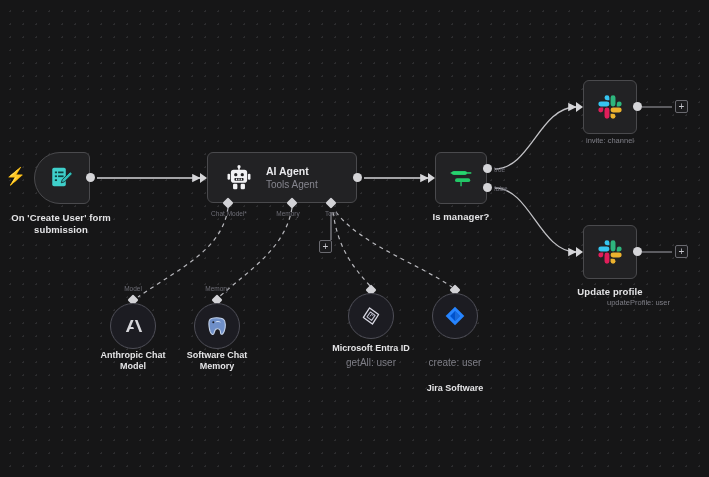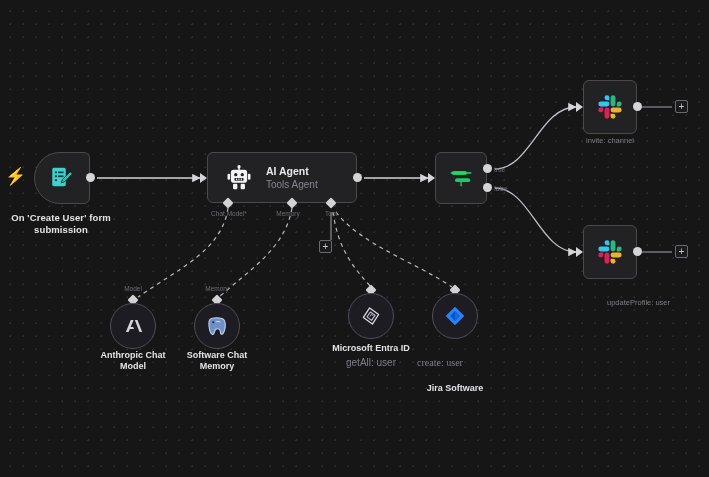--- a/index.html
+++ b/index.html
@@ -249,20 +249,21 @@
       <rect x="3.5" y="5.6" width="14" height="3.6" rx="1.8" fill="#23c767"></rect>
       <rect x="6.5" y="12.2" width="14" height="3.6" rx="1.8" fill="#23c767"></rect>
       <rect x="2.5" y="6.7" width="19" height="1.3" fill="#2ad973"></rect>
       <rect x="11.4" y="15.4" width="1.3" height="4.2" fill="#23c767"></rect>
     </svg>
   </div>
   <div class="port" style="left:483px; top:164px;"></div>
   <div class="conn-label" style="left:494px; top:166px; width:20px; text-align:left;">true</div>
   <div class="port" style="left:483px; top:183px;"></div>
   <div class="conn-label" style="left:494px; top:185px; width:22px; text-align:left;">false</div>
+  <div class="node-label" style="left:401px; top:211px; width:120px;">Is manager?</div>
 
   <div class="arrow-in" style="left:576px; top:102px;"></div>
   <div class="node slack-node" id="slack-add-node">
     <svg width="28" height="28" viewBox="0 0 24 24">
       <path d="M6.2 14.6a2.1 2.1 0 1 1-2.1-2.1h2.1v2.1z" fill="#e01e5a"></path>
       <path d="M7.3 14.6a2.1 2.1 0 0 1 4.2 0v5.3a2.1 2.1 0 0 1-4.2 0v-5.3z" fill="#e01e5a"></path>
       <path d="M9.4 6.2a2.1 2.1 0 1 1 2.1-2.1v2.1H9.4z" fill="#36c5f0"></path>
       <path d="M9.4 7.3a2.1 2.1 0 0 1 0 4.2H4.1a2.1 2.1 0 0 1 0-4.2h5.3z" fill="#36c5f0"></path>
       <path d="M17.8 9.4a2.1 2.1 0 1 1 2.1 2.1h-2.1V9.4z" fill="#2eb67d"></path>
       <path d="M16.7 9.4a2.1 2.1 0 0 1-4.2 0V4.1a2.1 2.1 0 0 1 4.2 0v5.3z" fill="#2eb67d"></path>
@@ -282,20 +283,21 @@
       <path d="M9.4 6.2a2.1 2.1 0 1 1 2.1-2.1v2.1H9.4z" fill="#36c5f0"></path>
       <path d="M9.4 7.3a2.1 2.1 0 0 1 0 4.2H4.1a2.1 2.1 0 0 1 0-4.2h5.3z" fill="#36c5f0"></path>
       <path d="M17.8 9.4a2.1 2.1 0 1 1 2.1 2.1h-2.1V9.4z" fill="#2eb67d"></path>
       <path d="M16.7 9.4a2.1 2.1 0 0 1-4.2 0V4.1a2.1 2.1 0 0 1 4.2 0v5.3z" fill="#2eb67d"></path>
       <path d="M14.6 17.8a2.1 2.1 0 1 1-2.1 2.1v-2.1h2.1z" fill="#ecb22e"></path>
       <path d="M14.6 16.7a2.1 2.1 0 0 1 0-4.2h5.3a2.1 2.1 0 0 1 0 4.2h-5.3z" fill="#ecb22e"></path>
     </svg>
   </div>
   <div class="port" style="left:633px; top:247px;"></div>
   <div class="plus-btn" style="left:675px; top:245px;">+</div>
+  <div class="node-label" style="left:550px; top:286px; width:120px;">Update profile</div>
   <div class="node-sub" style="left:550px; top:298px; width:120px;text-align:right;">updateProfile: user</div>
 
   <div class="conn-label" style="left:113px; top:285px; width:40px;">Model</div>
   <div class="diamond" style="left:129px; top:296px;"></div>
   <div class="subnode" id="anthropic-node">
     <svg width="22" height="22" viewBox="0 0 24 24">
       <path d="M4.2 18.5 L9.6 5.4 h3.0 L7.2 18.5 Z" fill="#d6d6da"></path>
       <path d="M7.9 13.1 h4.3 l0.9 2.3 h-6.1 Z" fill="#d6d6da"></path>
       <path d="M14.0 5.4 h2.9 L22.0 18.5 h-2.9 Z" fill="#d6d6da"></path>
     </svg>
@@ -330,15 +332,15 @@
 
   <div class="diamond" style="left:451px; top:286px;"></div>
   <div class="subnode" id="jira-node">
     <svg width="22" height="22" viewBox="0 0 24 24">
       <path d="M12 1.8 L22.2 12 L12 22.2 L1.8 12 Z" fill="#2684ff"></path>
       <path d="M12 6.6 L17.4 12 L12 17.4 L6.6 12 Z" fill="#0052cc"></path>
       <path d="M12 6.6 L17.4 12 L12 17.4 Z" fill="#1868d8"></path>
     </svg>
   </div>
   <div class="sub-label" style="left:395px; top:343px;margin-top:40px;">Jira Software</div>
-  <div class="sub-sub" style="left:380px; top:357px;font-family:Liberation Serif, serif;">create: user</div>
+  <div class="sub-sub" style="left:395px; top:357px;">create: user</div>
 
 </div>
 
 </body></html>

